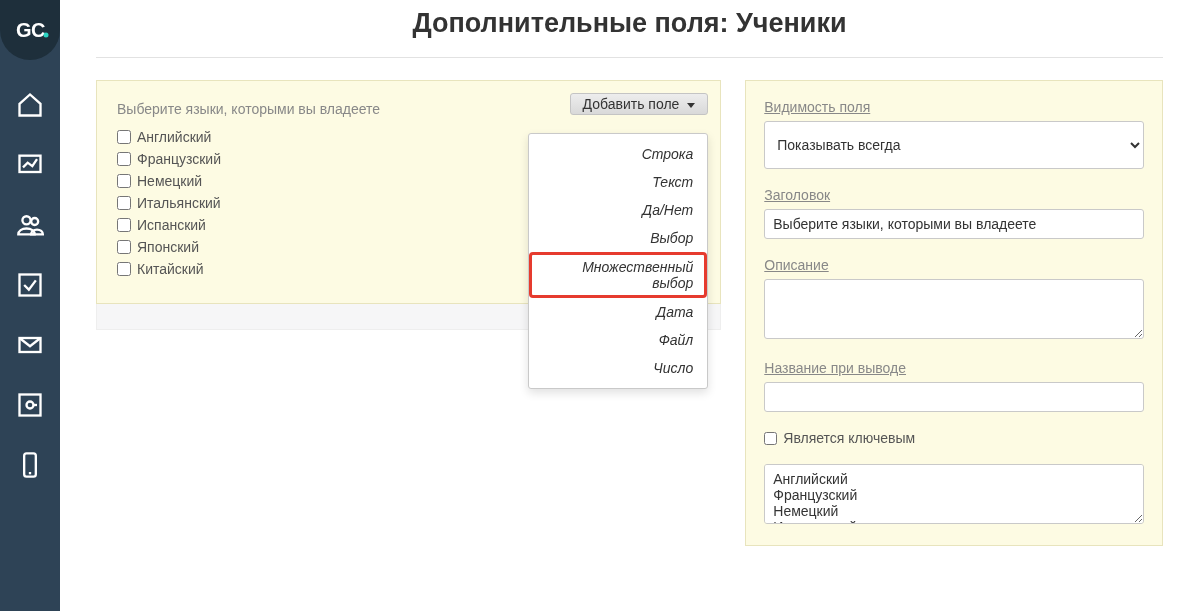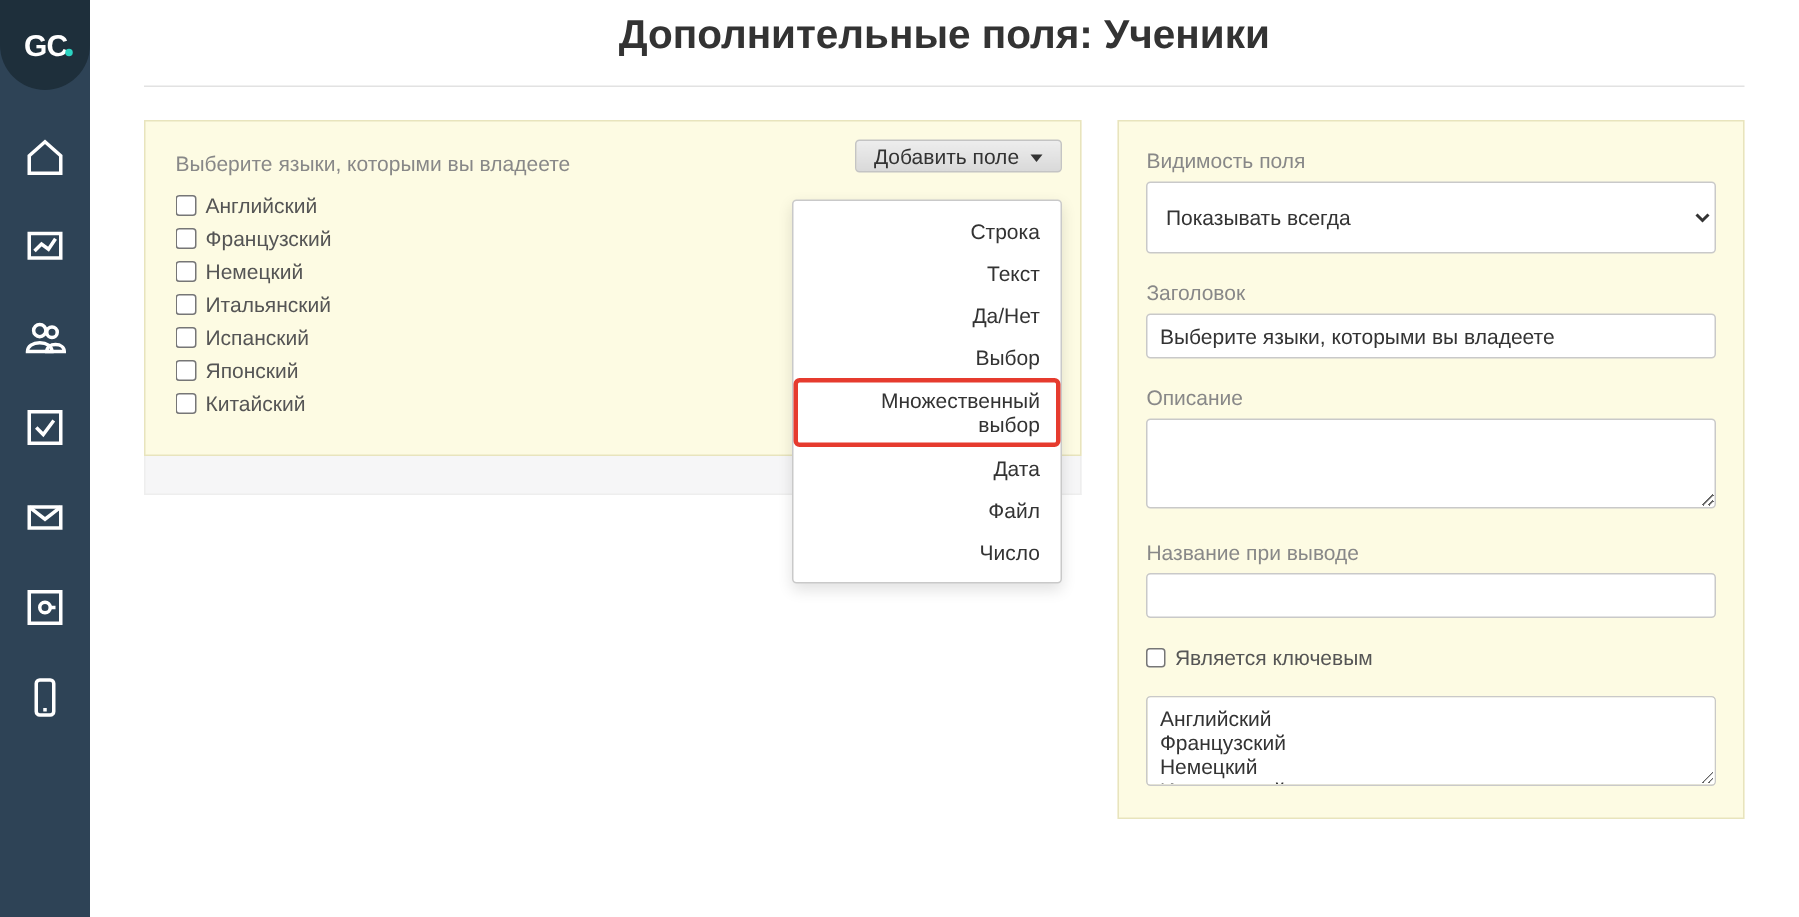--- a/index.html
+++ b/index.html
@@ -15,24 +15,24 @@
   .cols { display: flex; gap: 24px; align-items: flex-start; }
   .left-col { flex: 1 1 60%; position: relative; background:#f6f6f7;padding:0;border-radius:2px; }
   .right-col { flex: 1 1 40%; background: #fdfbe3; border: 1px solid #e8e4bd; padding: 18px; position: relative; }
   .left-inner { background: #fdfbe3; border: 1px solid #e8e4bd; padding: 20px; margin:0; position: relative; }
   .preview-title { color: #888; font-size: 14px; margin-bottom: 12px; }
   .cb-row { display: flex; align-items: center; gap: 6px; margin: 6px 0; color: #555; }
   .cb-row input[type=checkbox]{ width:14px;height:14px; }
   .add-btn-wrap { position: absolute; top: 12px; right: 12px; text-align: right; }
   .add-btn { background: #d9d9d9; background: linear-gradient(#ededed,#d9d9d9); border: 1px solid #c4c4c4; padding: 2px 12px; font-size: 14px; color: #333; cursor: pointer; border-radius: 3px; }
   .caret { display:inline-block; margin-left:4px; width:0;height:0;border-left:4px solid transparent;border-right:4px solid transparent;border-top:5px solid #333; vertical-align: middle;}
-  .dropdown { position: absolute; top: 40px; right: 0; width: 180px; background: #fff; border: 1px solid #c9c9c9; border-radius: 3px; box-shadow: 0 4px 10px rgba(0,0,0,0.12); padding: 6px 0; z-index: 10; }
+  .dropdown { position: absolute; top: 40px; right: 0; width: 180px; background: #fff; border: 1px solid #c9c9c9; border-radius: 3px; box-shadow: 0 4px 10px rgba(0,0,0,0.12); padding: 6px 0; z-index: 10; font-style: italic; }
   .dropdown-item { padding: 6px 14px; font-size: 14px; color: #333; cursor: pointer; }
   .dropdown-item.highlight { border: 3px solid #e63b2e; border-radius: 4px; padding: 4px 11px; text-align: right; }
-  .settings-label { color: #888; font-size: 14px; margin: 0 0 6px 0; }
+  .settings-label { color: #888; font-size: 14px; margin: 0 0 6px 0; text-decoration: underline; }
   .settings-group { margin-bottom: 18px; }
   .form-control { width: 100%; padding: 6px 8px; font-size: 14px; border: 1px solid #c9c9c9; border-radius: 3px; background: #fff; color:#333; }
   select.form-control { height: 48px; }
   textarea.form-control { resize: both; min-height: 60px; font-family: Arial; }
   .values-ta { min-height: 130px; }
   .key-row { display:flex; align-items:center; gap:6px; color:#555; }
   .left-pad { height:26px; background:#f6f6f7;border:1px solid #eee;border-top:none;}
 </style>
 </head>
 <body>

